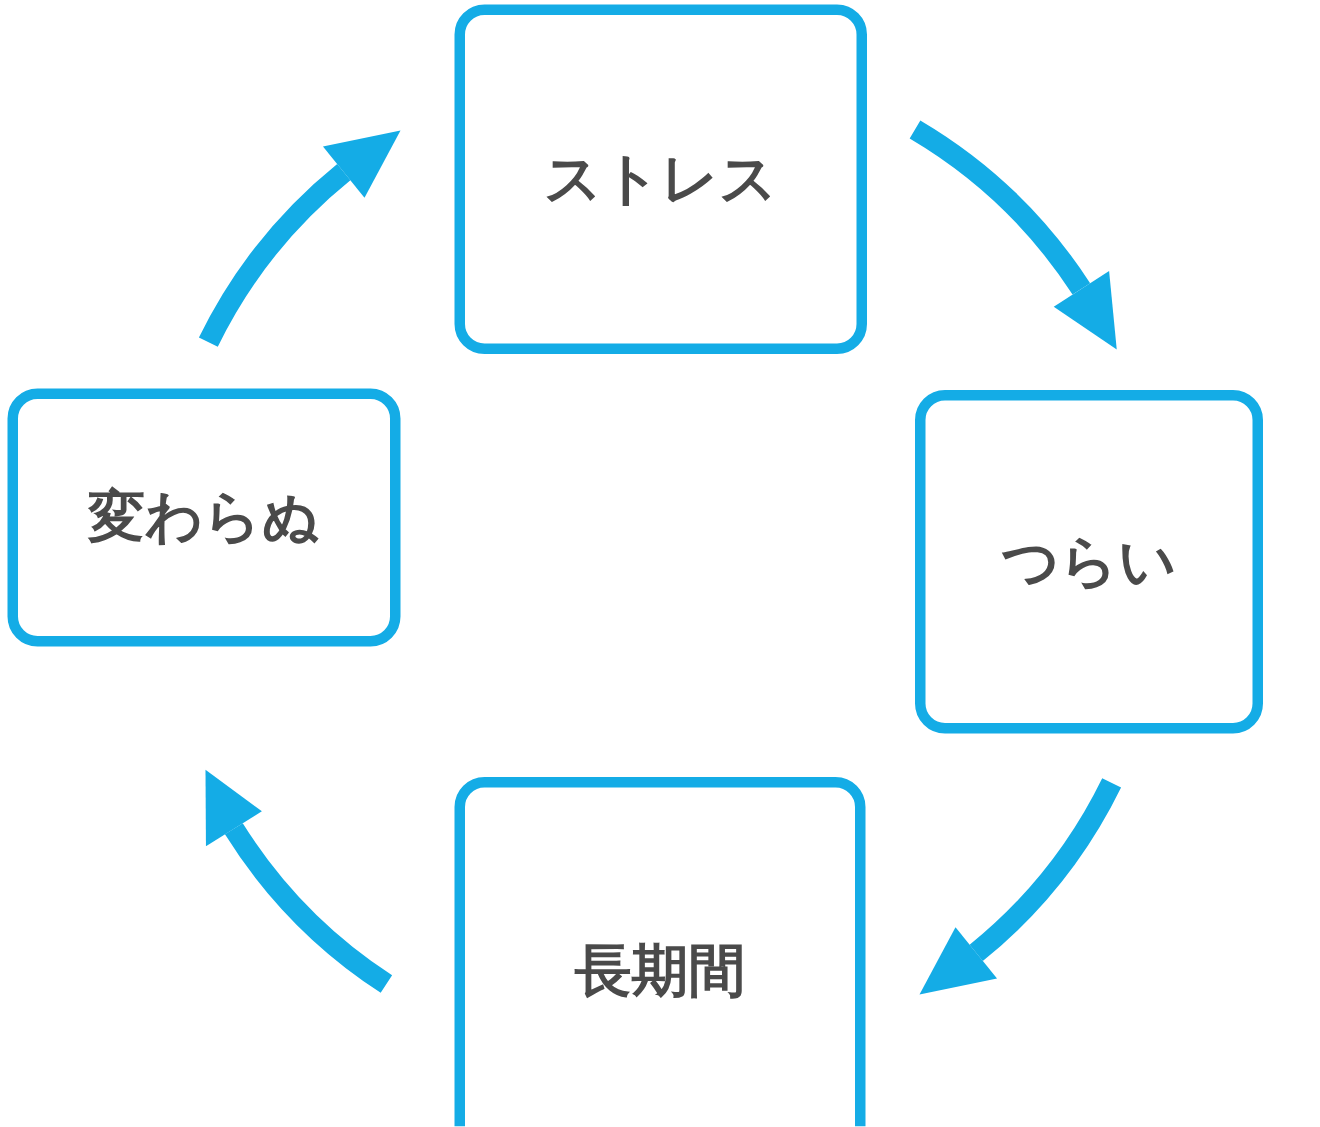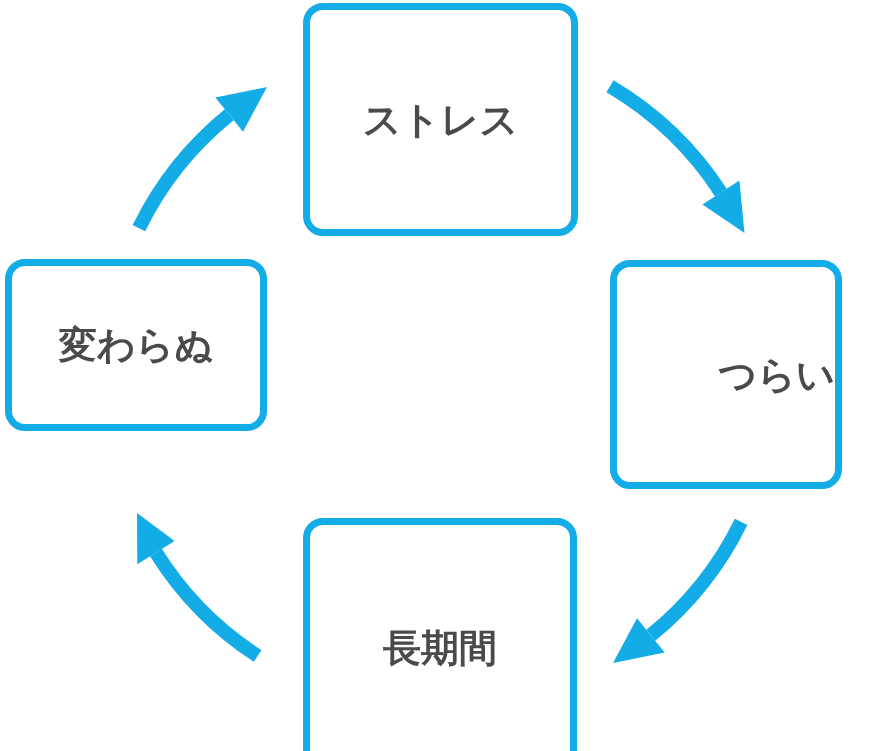--- a/index.html
+++ b/index.html
@@ -49,21 +49,21 @@
     justify-content: center;
     gap: 26px;
     color: var(--text);
     font-size: 38px;
     font-weight: bold;
     line-height: 1;
     letter-spacing: 0;
     text-align: center;
   }
   .node-top    { left: 303px; top:   3px; width: 275px; height: 233px; }
-  .node-right  { left: 610px; top: 260px; width: 232px; height: 229px; align-items: flex-end; }
+  .node-right  { left: 610px; top: 260px; width: 232px; height: 229px; }
   .node-bottom { left: 303px; top: 518px; width: 274px; height: 259px; }
   .node-left   { left:   5px; top: 259px; width: 262px; height: 172px; }
 </style>
 </head>
 <body>
 
 <div class="canvas">
 
   <svg class="arrows-layer" viewBox="0 0 880 751" xmlns="http://www.w3.org/2000/svg">
     <g>

